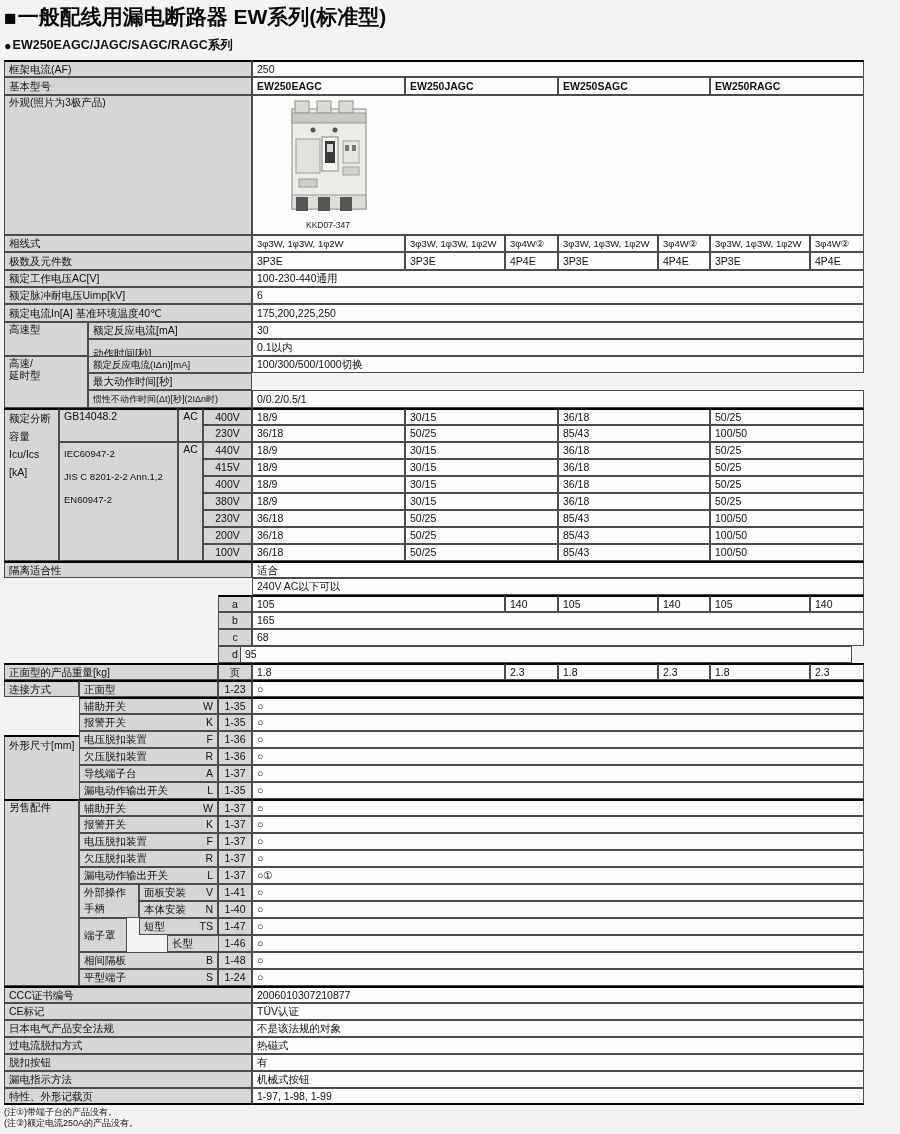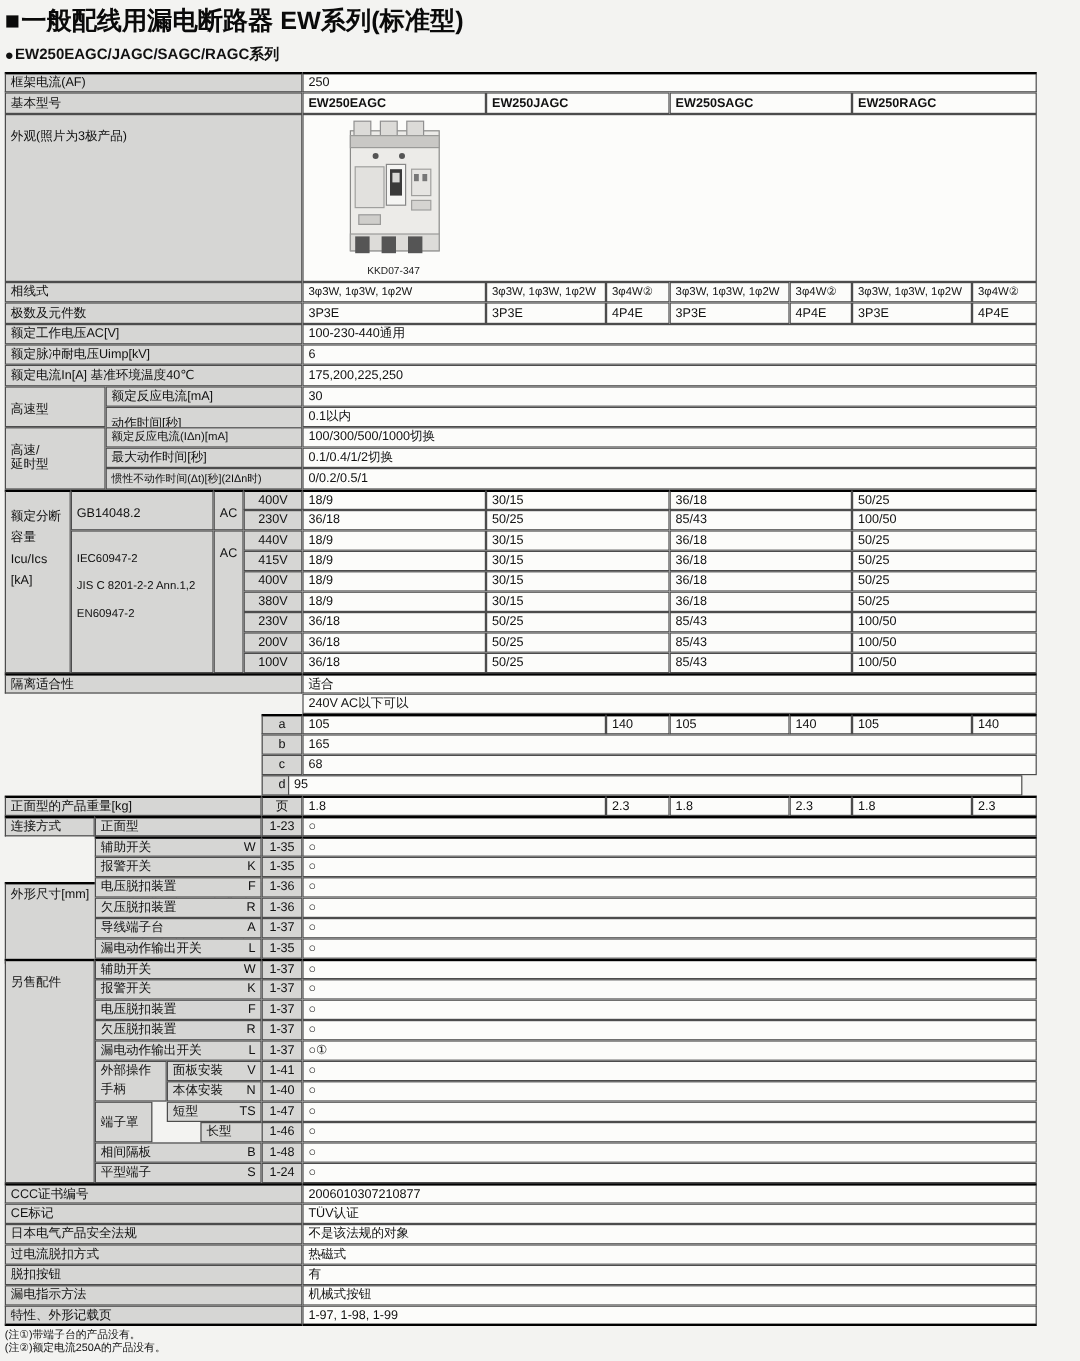--- a/index.html
+++ b/index.html
@@ -7,21 +7,21 @@
         font-family:"Liberation Sans","DejaVu Sans",sans-serif;color:#111;overflow:hidden;}
   .title{position:absolute;left:4px;top:3px;font-size:21px;font-weight:bold;display:flex;align-items:center;gap:1px;color:#0a0a0a;}
   .title .sq{font-size:21px;line-height:1;}
   .series{position:absolute;left:4px;top:37px;font-size:12.5px;font-weight:bold;display:flex;align-items:center;gap:1px;}
   .cell{position:absolute;box-sizing:border-box;border:1px solid #4c4c4c;display:flex;align-items:center;
         padding:0 4px;font-size:10.5px;line-height:1.18;white-space:pre-line;overflow:hidden;}
   .val{background:#fcfcfa;}
   .lab{background:#d6d6d4;}
   .pg{background:#d6d6d4;justify-content:center;padding:0;text-align:center;}
   .ac{justify-content:center;padding:0;text-align:center;}
-  .vt{align-items:flex-start;padding-top:12px;}
+  .vt{align-items:flex-start;padding-top:0;}
   .fw{font-weight:bold;}
   .sb{justify-content:space-between;}
   .tt{border-top:2px solid #000;}
   .tb{border-bottom:2px solid #000;}
   .ph{position:relative;padding:0;}
   .ph .cap{position:absolute;left:30px;top:124px;width:90px;text-align:center;font-size:8.5px;color:#222;}
   .dg{position:relative;}
   .dg .dglabel{position:absolute;left:4px;top:2px;font-size:10.5px;}
   .fns{position:absolute;left:4px;font-size:9px;color:#111;line-height:1.2;}
   svg{display:block;}
@@ -95,21 +95,20 @@
     <div class="cell lab vt" style="left: 4px; top: 322px; width: 84px; height: 34px;">高速型</div>
     <div class="cell lab" style="left: 88px; top: 322px; width: 164px; height: 17px;">额定反应电流[mA]</div>
     <div class="cell val" style="left: 252px; top: 322px; width: 612px; height: 17px;">30</div>
     <div class="cell lab" style="left: 88px; top: 339px; width: 164px; height: 28px;">动作时间[秒]</div>
     <div class="cell val" style="left: 252px; top: 339px; width: 612px; height: 17px;">0.1以内</div>
     <div class="cell lab vt" style="left: 4px; top: 356px; width: 84px; height: 52px;">高速/
 延时型</div>
     <div class="cell lab" style="left: 88px; top: 356px; width: 164px; height: 17px; font-size: 9.5px;">额定反应电流(IΔn)[mA]</div>
     <div class="cell val" style="left: 252px; top: 356px; width: 612px; height: 17px;">100/300/500/1000切换</div>
     <div class="cell lab" style="left: 88px; top: 373px; width: 164px; height: 17px;">最大动作时间[秒]</div>
-    <div class="cell val" style="left: 252px; top: 373px; width: 612px; height: 17px;">0.1/0.4/1/2切换</div>
     <div class="cell lab" style="left: 88px; top: 390px; width: 164px; height: 18px; font-size: 9px;">惯性不动作时间(Δt)[秒](2IΔn时)</div>
     <div class="cell val" style="left: 252px; top: 390px; width: 612px; height: 18px;">0/0.2/0.5/1</div>
     <div class="cell lab tt vt" style="left: 4px; top: 408px; width: 55px; height: 153px; line-height: 1.7;">额定分断
 容量
 Icu/Ics
 [kA]</div>
     <div class="cell lab tt vt" style="left: 59px; top: 408px; width: 119px; height: 34px;">GB14048.2</div>
     <div class="cell lab tt ac vt" style="left: 178px; top: 408px; width: 25px; height: 34px;">AC</div>
     <div class="cell pg tt" style="left: 203px; top: 408px; width: 49px; height: 17px;">400V</div>
     <div class="cell val tt" style="left: 252px; top: 408px; width: 153px; height: 17px;">18/9</div>

